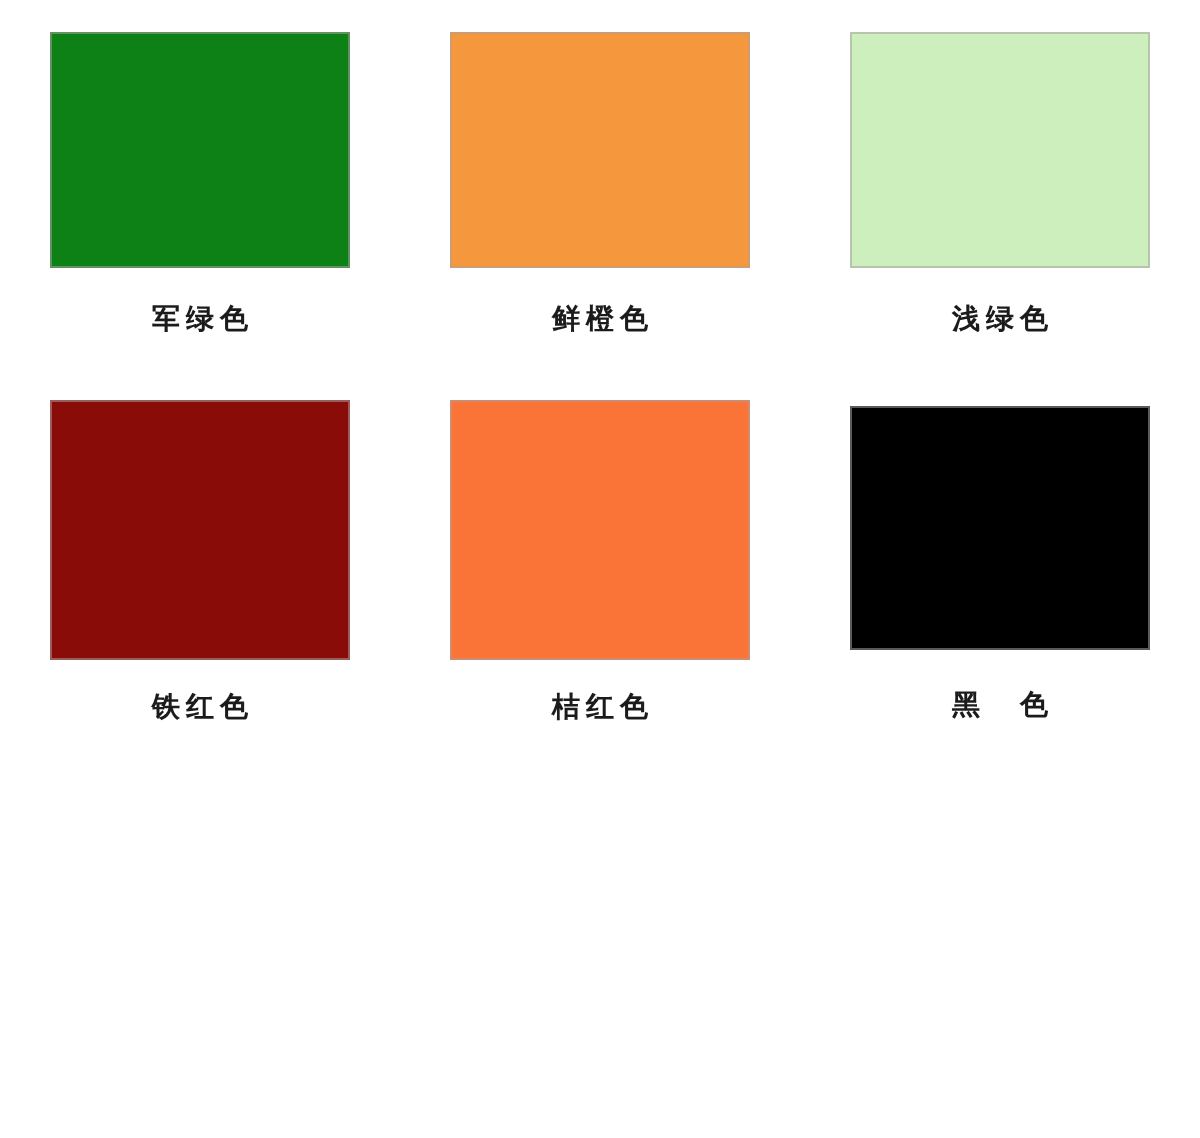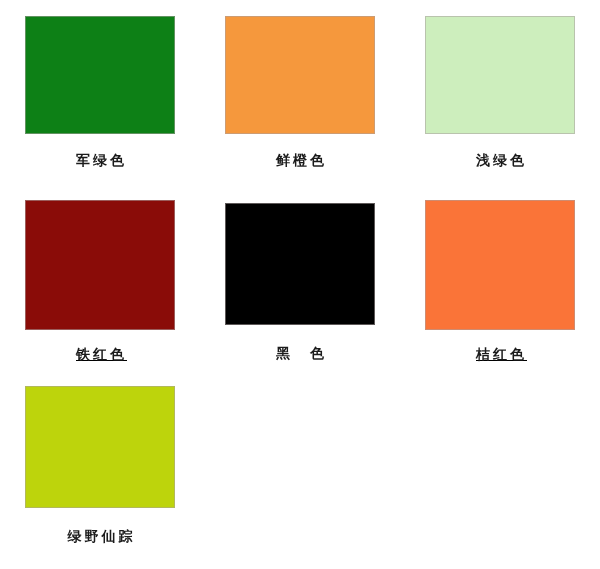--- a/index.html
+++ b/index.html
@@ -23,21 +23,21 @@
   }
   .swatch-cell {
     position: relative;
     display: flex;
     flex-direction: column;
     align-items: center;
     justify-content: flex-start;
     box-sizing: border-box;
   }
   .swatch-cell.row-0 { padding-top: 16px; }
-  .swatch-cell.row-1 { padding-top: 10px; text-decoration: underline; }
+  .swatch-cell.row-1 { padding-top: 10px; }
   .swatch-cell.row-2 { padding-top: 13px; }
 
   .swatch-chip {
     width: 150px;
     height: 118px;
     box-sizing: border-box;
     border: 1px solid rgba(170,160,160,0.55);
   }
   .swatch-cell.row-1 .swatch-chip { height: 130px; }
   .swatch-cell.row-2 .swatch-chip { height: 122px; }
@@ -69,25 +69,21 @@
       <div class="swatch-label">鲜橙色</div>
     </div>
     <div class="swatch-cell row-0">
       <div class="swatch-chip" style="background-color: rgb(205, 238, 189);"></div>
       <div class="swatch-label">浅绿色</div>
     </div>
     <div class="swatch-cell row-1">
       <div class="swatch-chip" style="background-color: rgb(138, 12, 8);"></div>
       <div class="swatch-label">铁红色</div>
     </div>
-    <div class="swatch-cell row-2">
-      <div class="swatch-chip" style="background-color: rgb(0, 0, 0);"></div>
-      <div class="swatch-label">黑　色</div>
-    </div>
     <div class="swatch-cell row-1">
       <div class="swatch-chip" style="background-color: rgb(250, 116, 56);"></div>
       <div class="swatch-label">桔红色</div>
     </div>
     <div class="swatch-cell row-2">
-      <div class="swatch-chip" style="background-color: rgb(189, 212, 12);"></div>
-      <div class="swatch-label">绿野仙踪</div>
+      <div class="swatch-chip" style="background-color: rgb(0, 0, 0);"></div>
+      <div class="swatch-label">黑　色</div>
     </div>
   </div>
 
 </body></html>

